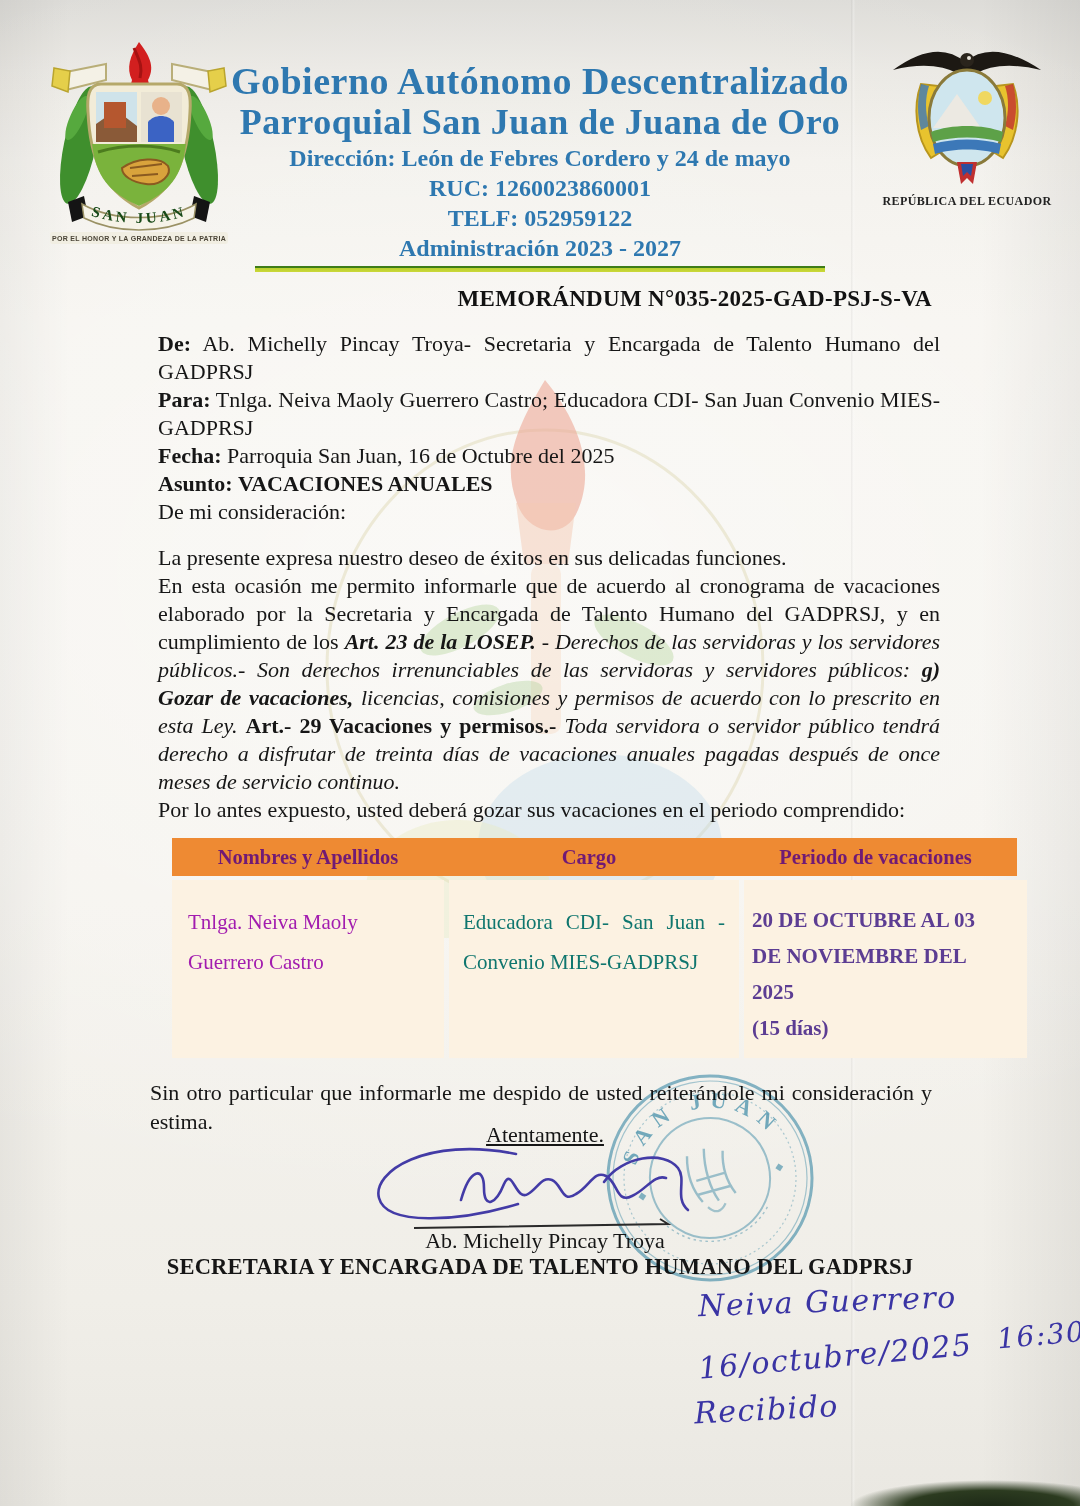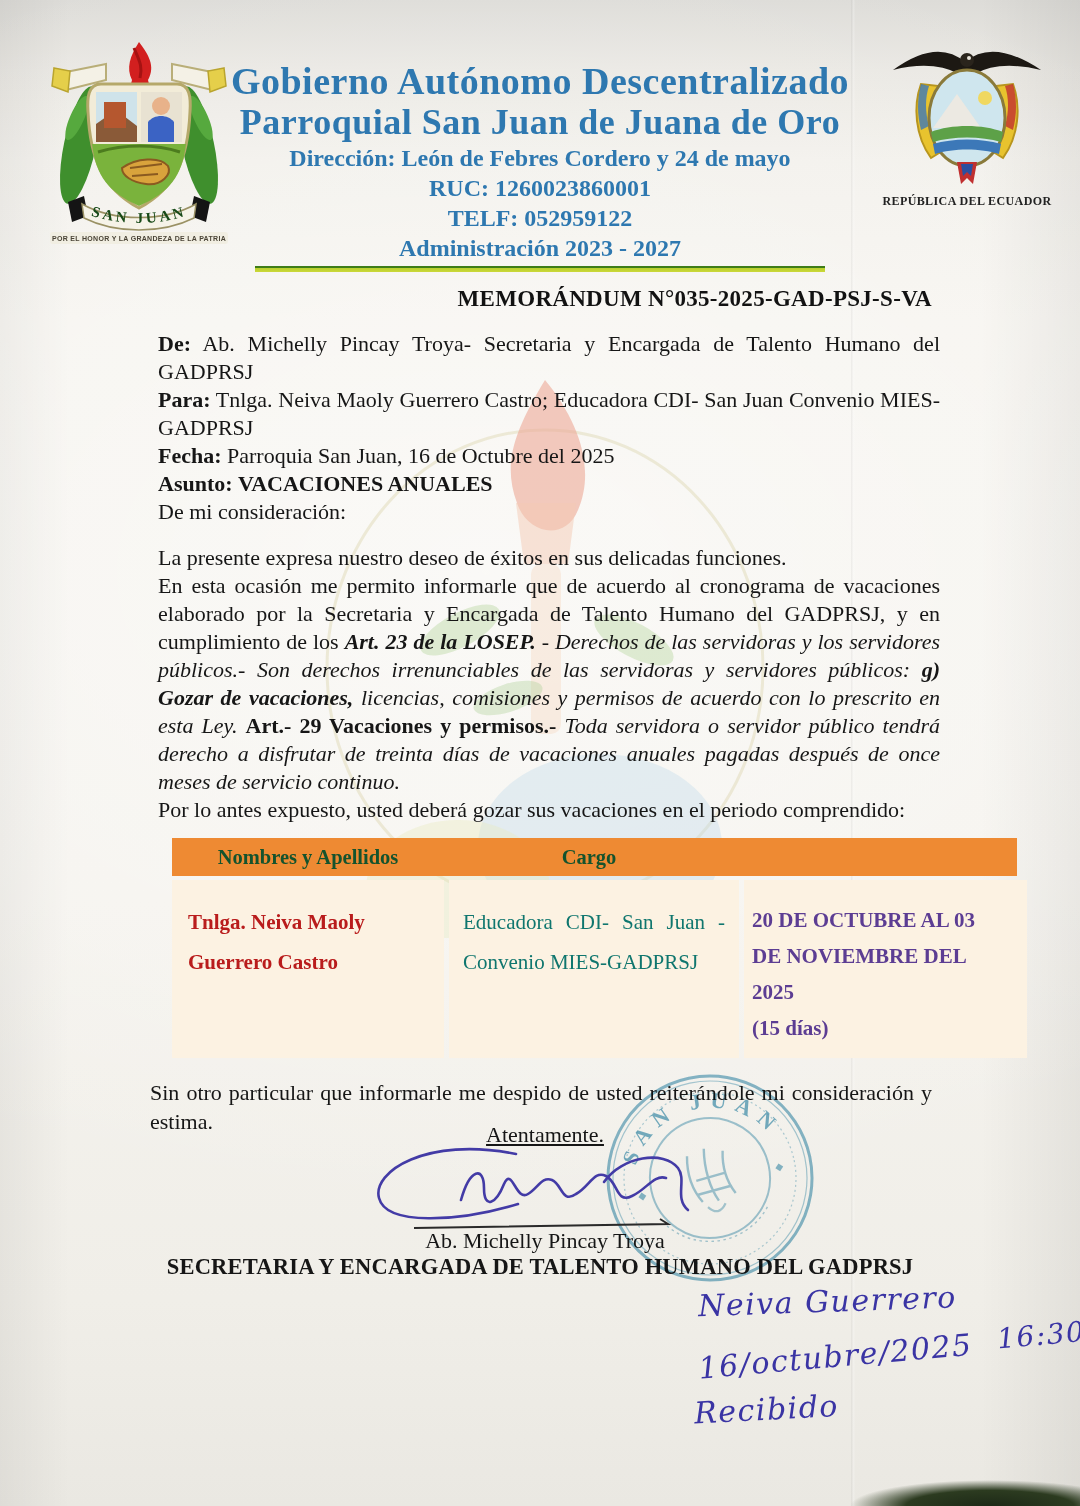--- a/index.html
+++ b/index.html
@@ -31,24 +31,24 @@
     font-size:22px;line-height:28px;margin-left:8px;}
   .content p{margin:0;}
   .justify{text-align:justify;}
   .b{font-weight:bold;text-align:right;}
   .bi{font-weight:bold;font-style:italic;}
   .i{font-style:italic;}
   .salutation{margin-bottom:18px !important;}
   
   .memo-table{margin:14px 0 0 14px;width:845px;font-size:21px;}
   .thead{display:grid;grid-template-columns:272px 290px 283px;background:#ee8a33;height:38px;
-    align-items:center;text-align:center;font-size:20.5px;font-weight:bold;color:#14532d;}
+    align-items:center;text-align:center;font-size:20.5px;font-weight:bold;color:#701a75;}
   .trow{display:grid;grid-template-columns:272px 290px 283px;column-gap:5px;margin-top:4px;}
   .trow > div{background:#fcf2e2;min-height:128px;box-sizing:border-box;}
-  .cell-nombres{font-weight:bold;color:#b91c1c;padding:22px 12px 12px 16px;line-height:40px;}
+  .cell-nombres{font-weight:normal;color:#a21caf;padding:22px 12px 12px 16px;line-height:40px;}
   .cell-cargo{color:#0f766e;padding:22px 14px 12px 14px;line-height:40px;text-align:justify;}
   .cell-periodo{color:#5c3d93;font-weight:bold;padding:22px 8px 12px 8px;line-height:36px;}
   
   .closing{position:absolute;top:1056px;left:150px;width:782px;font-size:22px;line-height:29px;z-index:2;}
   .atent{position:absolute;top:1122px;left:150px;width:790px;text-align:center;font-size:22px;z-index:2;text-decoration:underline;}
   .signature{position:absolute;left:366px;top:1136px;z-index:4;}
   .sig-name{position:absolute;top:1228px;left:150px;width:790px;text-align:center;font-size:22px;z-index:4;}
   .sig-role{position:absolute;top:1254px;left:0;width:1080px;text-align:center;font-size:22.5px;font-weight:bold;letter-spacing:.2px;z-index:2;}
   .stamp{position:absolute;left:598px;top:1066px;z-index:3;mix-blend-mode:multiply;opacity:.88;transform:rotate(-12deg);}
   
@@ -153,20 +153,21 @@
     <p class="salutation">De mi consideración:</p>
 
     <p class="justify">La presente expresa nuestro deseo de éxitos en sus delicadas funciones.</p>
     <p class="justify"><span>En esta ocasión me permito informarle que de acuerdo al cronograma de vacaciones elaborado por la Secretaria y Encargada de Talento Humano del GADPRSJ, y  en cumplimiento de los </span><span class="bi">Art. 23 de la LOSEP.</span><span class="i"> - Derechos de las servidoras y los servidores públicos.- Son derechos irrenunciables de las servidoras y servidores públicos: </span><span class="bi">g) Gozar de vacaciones,</span><span class="i"> licencias, comisiones y permisos de acuerdo con lo prescrito en esta Ley. </span><span class="b">Art.- 29 Vacaciones y permisos.-</span><span class="i"> Toda servidora o servidor público tendrá derecho a disfrutar de treinta días de vacaciones anuales pagadas después de once meses de servicio continuo.</span></p>
     <p class="justify">Por lo antes expuesto, usted deberá gozar sus vacaciones en el periodo comprendido:</p>
 
     <div class="memo-table">
       <div class="thead">
         <div>Nombres y Apellidos</div>
         <div>Cargo</div>
+        <div>Periodo de vacaciones</div>
       </div>
       <div class="trow">
         <div class="cell-nombres">Tnlga. Neiva Maoly Guerrero Castro</div>
         <div class="cell-cargo">Educadora CDI- San Juan -Convenio MIES-GADPRSJ</div>
         <div class="cell-periodo">
           <div>20 DE OCTUBRE AL 03</div>
           <div>DE NOVIEMBRE DEL</div>
           <div>2025</div>
           <div>(15 días)</div>
         </div>

